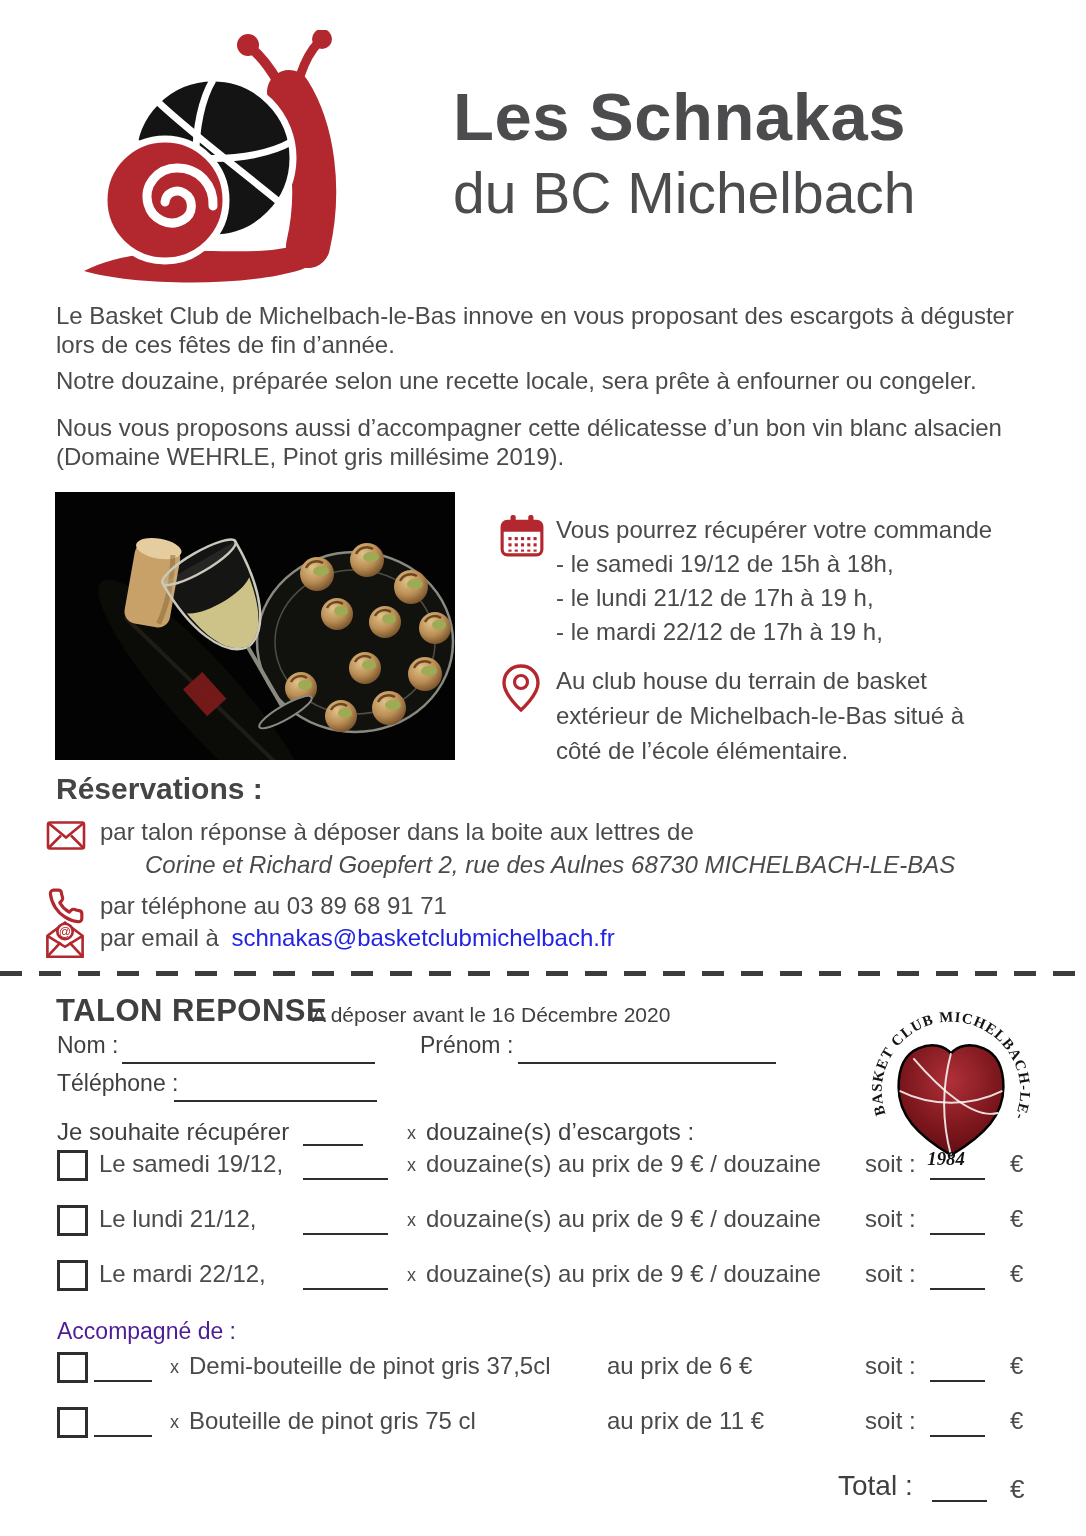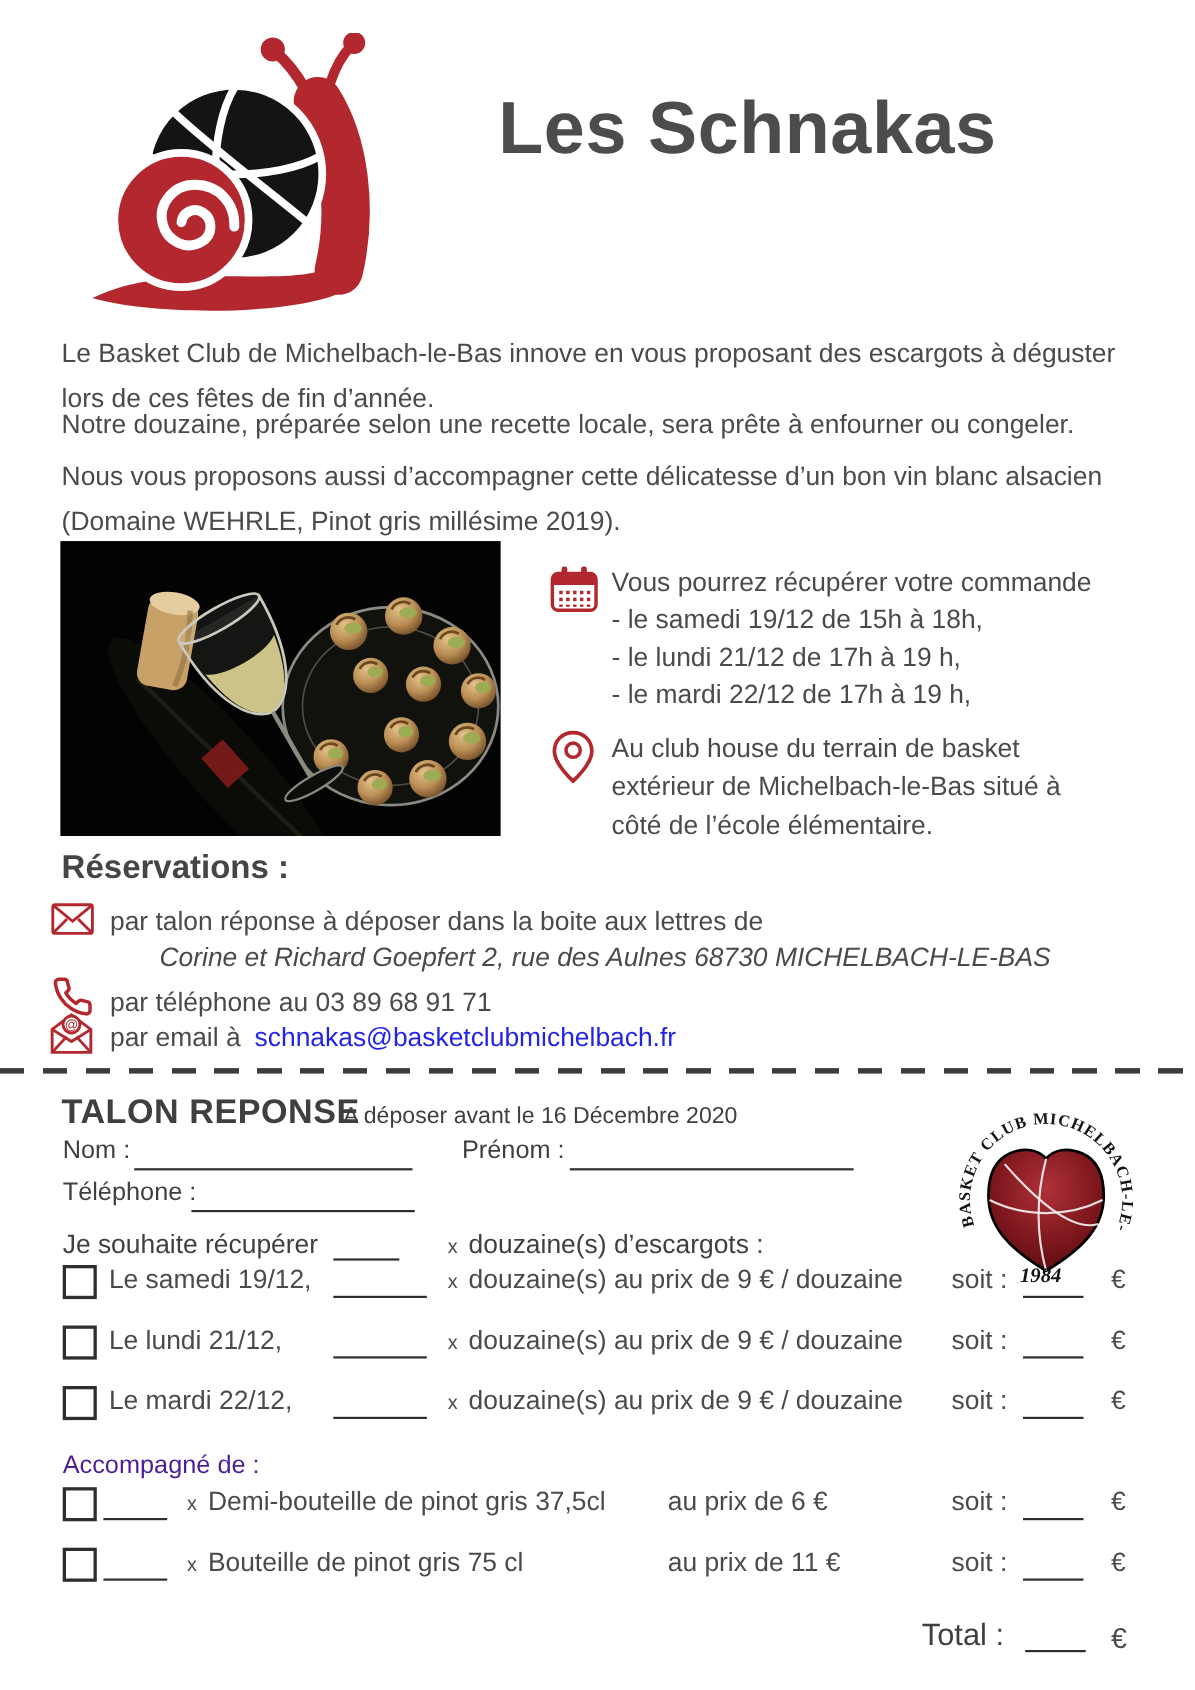--- a/index.html
+++ b/index.html
@@ -1,19 +1,19 @@
 <!DOCTYPE html>
 <html><head>
 <meta charset="utf-8">
 <style>
   html,body{margin:0;padding:0;background:#fff}
   .page{position:relative;width:1086px;height:1507px;background:#ffffff;
         font-family:"Liberation Sans",sans-serif;overflow:hidden;color:#4a4a4c}
   .abs{position:absolute}
-  .t24{font-size:24px;line-height:41px;color:#4a4a4c}
+  .t24{font-size:24px;line-height:29px;color:#4a4a4c}
   .bold{font-weight:normal}
   .title1{font-size:67px;font-weight:bold;color:#4c4c4e;letter-spacing:.5px}
   .title2{font-size:57px;font-weight:400;color:#4c4c4e}
   .heading{font-size:30px;font-weight:600;color:#454547}
   .bl{position:absolute;border-bottom:2px solid #2e2e30;height:0}
   .cb{position:absolute;width:25px;height:25px;border:3px solid #2e2e30;background:#fff}
   .xsm{font-size:18px;color:#4a4a4c}
   .dash{position:absolute;left:0;top:971px;width:1086px;height:5px;
         background:repeating-linear-gradient(90deg,#3c3c3c 0 22px,transparent 22px 39px)}
   .link{color:#2323e6;text-decoration:none}
@@ -39,20 +39,21 @@
         <path d="M141,50 C118,88 118,168 141,206"></path>
         <path d="M63,112 C102,134 180,134 219,112"></path>
         <path d="M86,72 C120,104 176,146 212,176"></path>
       </g>
       <circle cx="93" cy="170" r="61" fill="#b2282e" stroke="#ffffff" stroke-width="7"></circle>
       <path d="M93,172 c1,-9 11,-14 19,-9 c10,6 10,21 -1,27 c-14,8 -31,-1 -35,-16 c-5,-19 10,-36 29,-36 c22,0 37,17 36,38" fill="none" stroke="#ffffff" stroke-width="9" stroke-linecap="round"></path>
     </svg>
   </div>
 
   <div class="abs title1" style="left:453px;top:78px">Les Schnakas</div>
+  <div class="abs title2" style="left:453px;top:160px">du BC Michelbach</div>
 
   <div class="abs t24" style="left:56px;top:301px;width:1000px">Le Basket Club de Michelbach-le-Bas innove en vous proposant des escargots à déguster lors de ces fêtes de fin d’année.</div>
   <div class="abs t24" style="left:56px;top:366px;width:1010px">Notre douzaine, préparée selon une recette locale, sera prête à enfourner ou congeler.</div>
   <div class="abs t24" style="left:56px;top:413px;width:1000px">Nous vous proposons aussi d’accompagner cette délicatesse d’un bon vin blanc alsacien (Domaine WEHRLE, Pinot gris millésime 2019).</div>
 
   <div class="photo">
     <svg width="400" height="268" viewBox="0 0 400 268">
       <defs>
         <radialGradient id="sg" cx="38%" cy="32%" r="75%">
           <stop offset="0%" stop-color="#e2c189"></stop>

